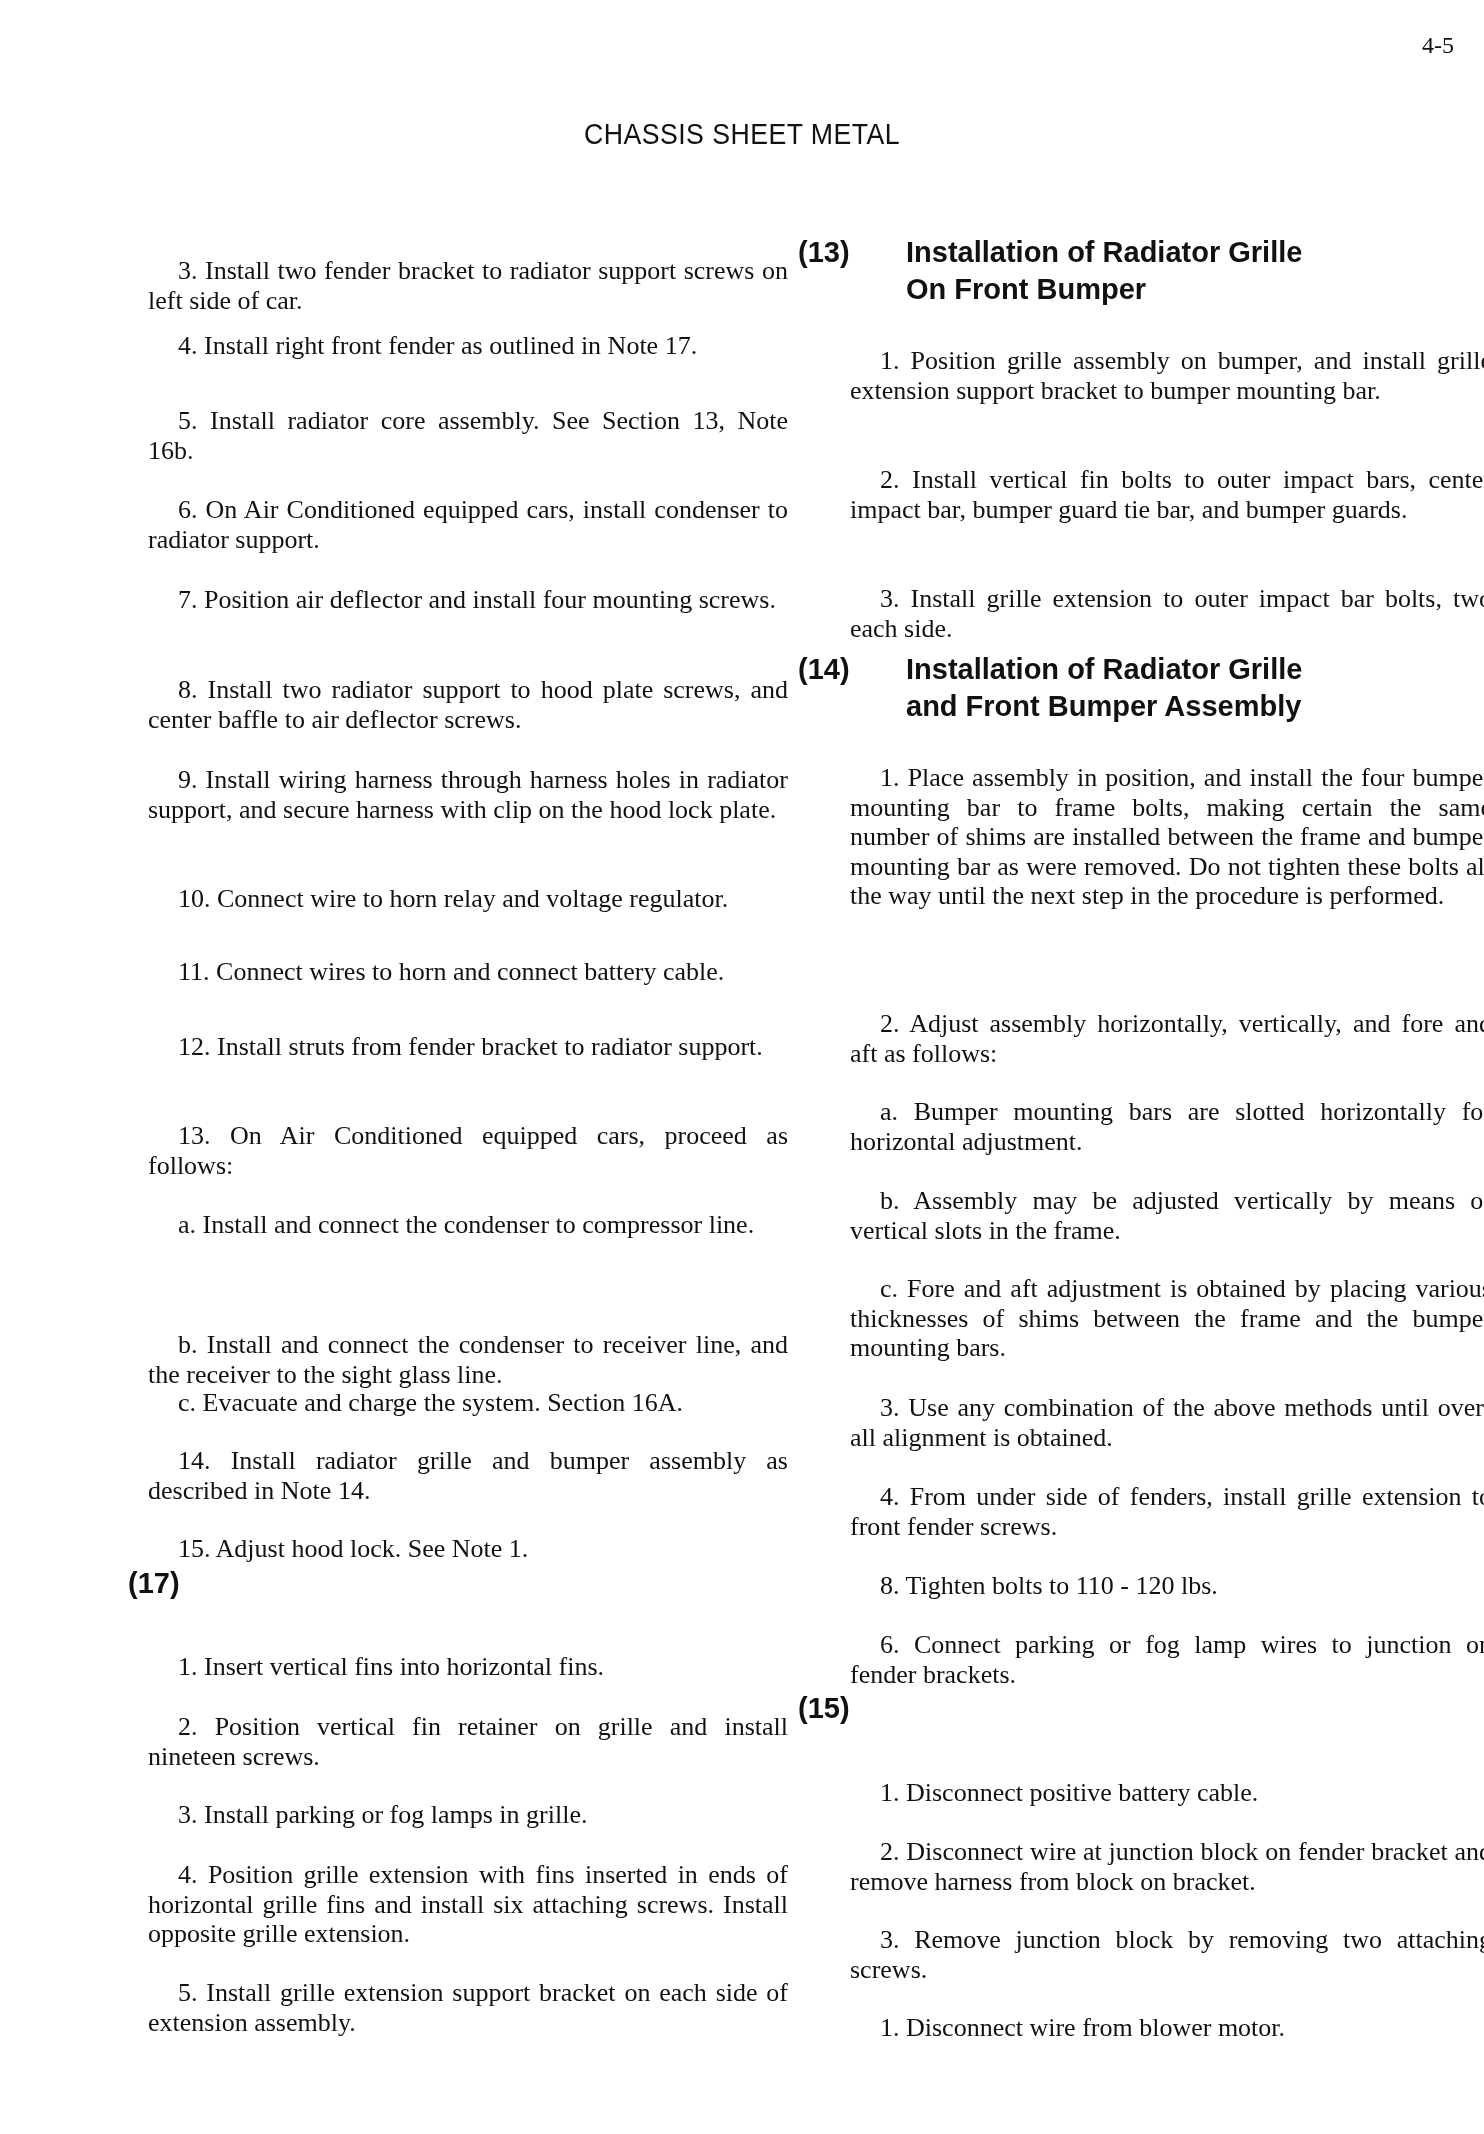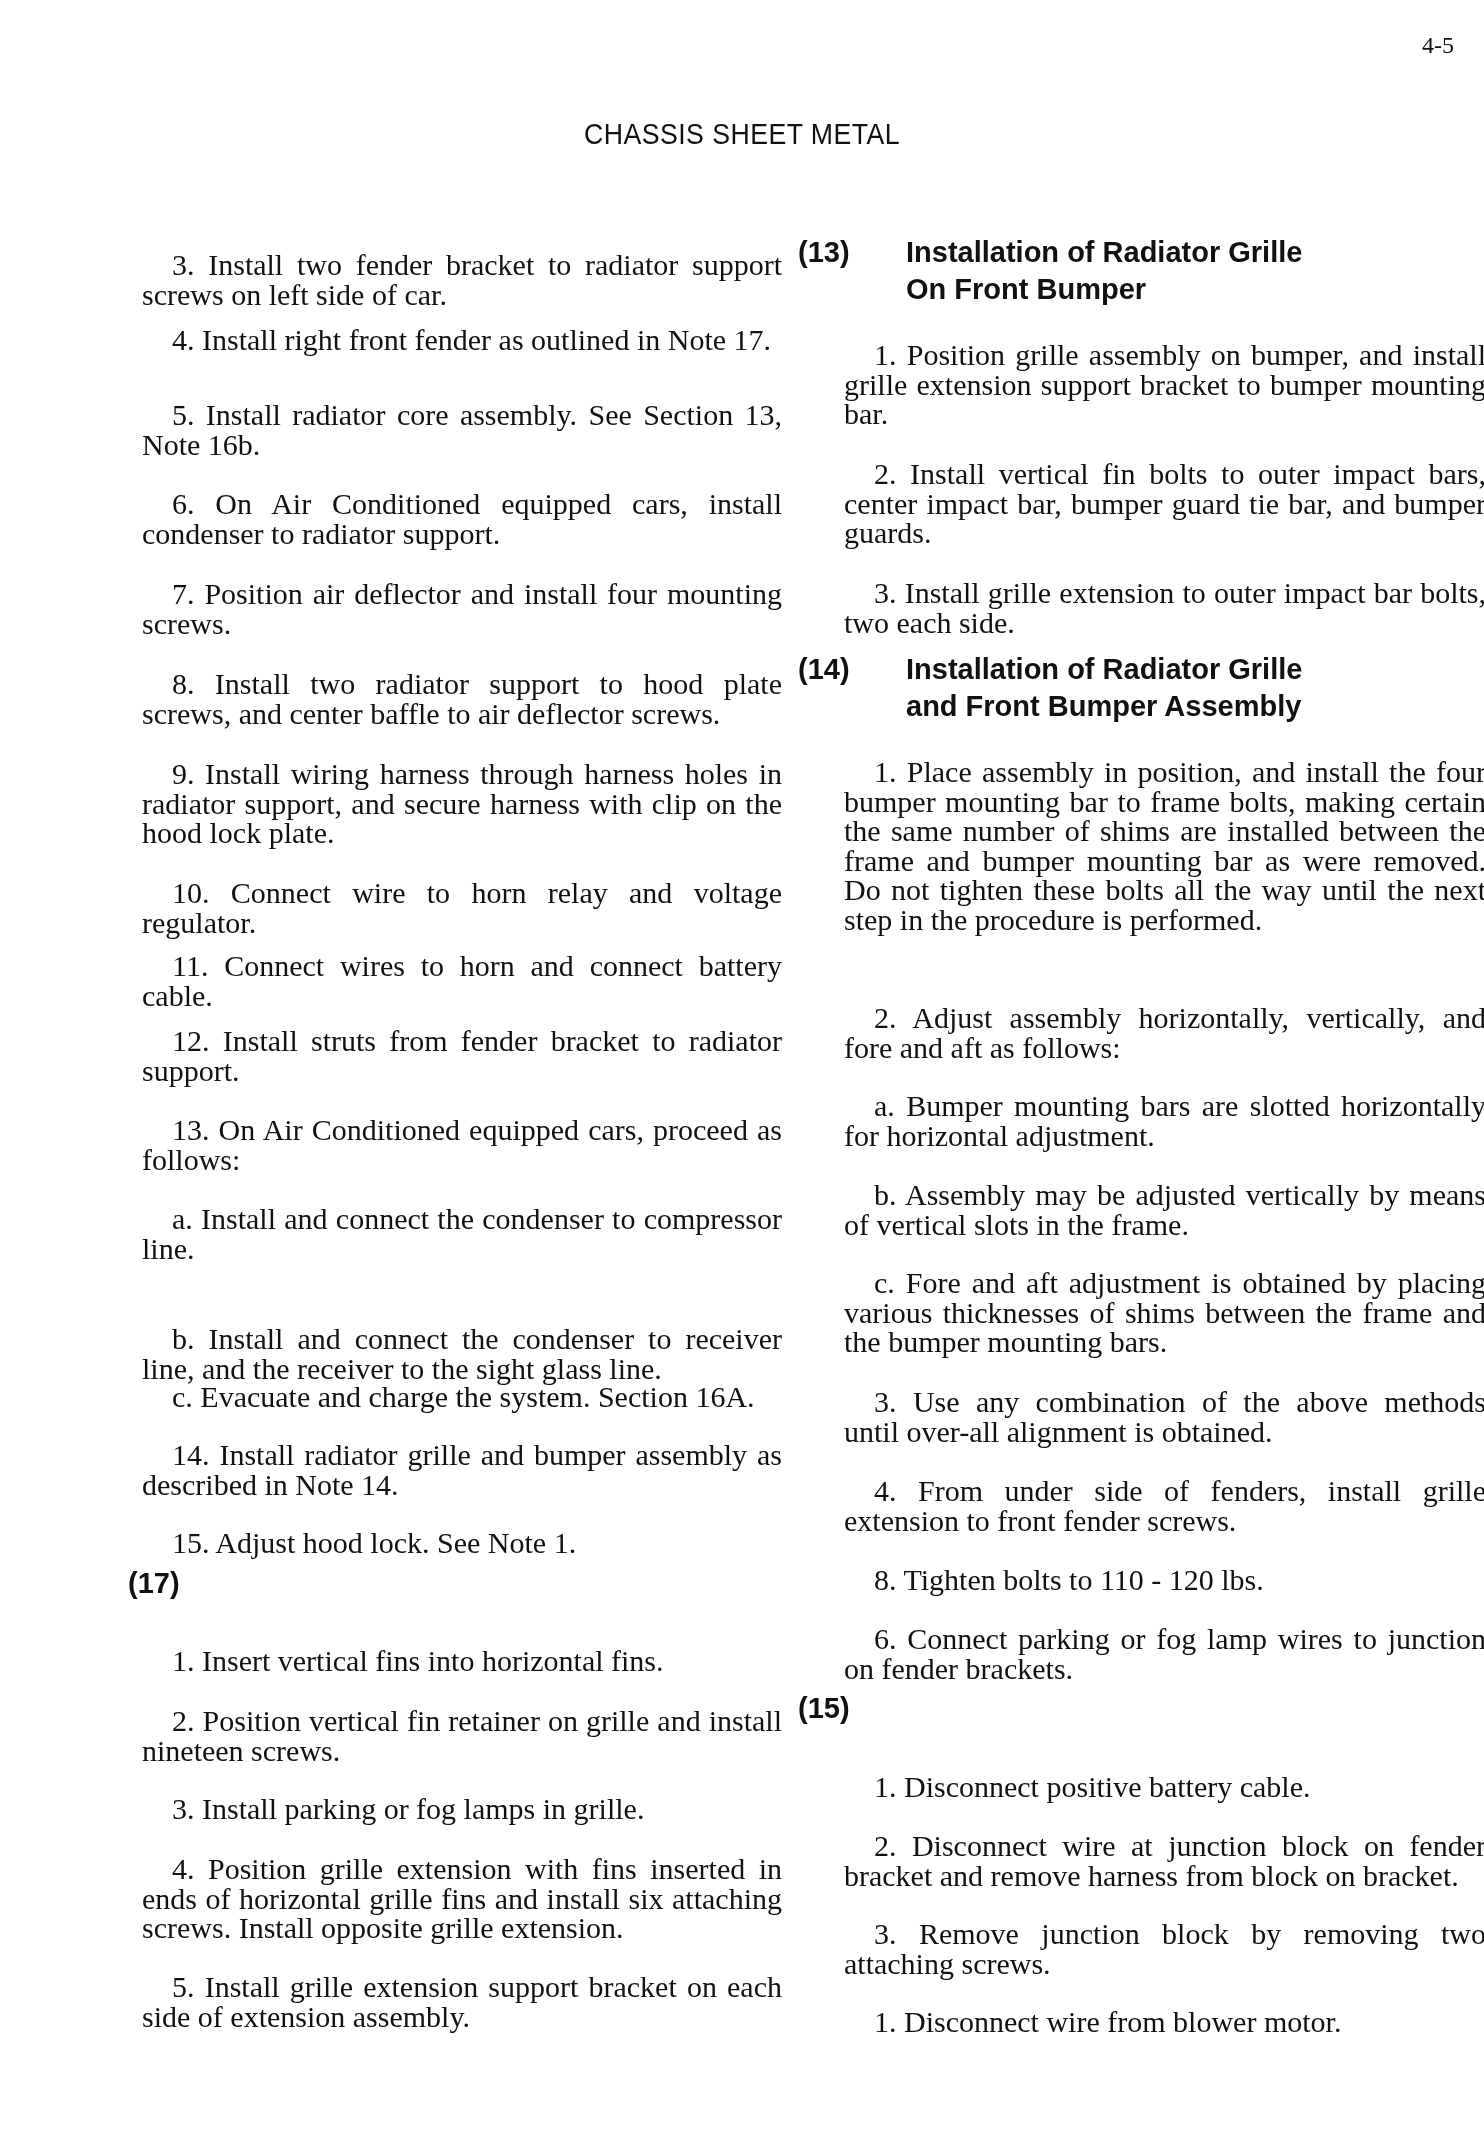--- a/index.html
+++ b/index.html
@@ -1,21 +1,21 @@
 <!DOCTYPE html>
 <html><head>
 <meta charset="utf-8">
 <style>
   html, body { margin: 0; padding: 0; background: #ffffff; }
   body { width: 1484px; height: 2134px; position: relative; overflow: hidden; color: #111111; }
   .page-number { position: absolute; top: 32px; right: 30px; font-family: "Liberation Serif", serif; font-size: 24px; }
   .page-title { position: absolute; top: 118px; left: 0; width: 1484px; text-align: center;
     font-family: "Liberation Sans", sans-serif; font-size: 29px; font-weight: normal; letter-spacing: 0.5px; transform: scaleX(0.92); }
-  .para { position: absolute; font-family: "Liberation Serif", serif; font-size: 30px; line-height: 29.5px;
-    text-align: justify; text-indent: 30px; margin: 12px; }
+  .para { position: absolute; font-family: "Liberation Serif", serif; font-size: 26px; line-height: 29.5px;
+    text-align: justify; text-indent: 30px; margin: 18px; }
   .col-left { left: 130px; width: 640px; }
   .col-right { left: 832px; width: 642px; }
   .heading { position: absolute; font-family: "Liberation Sans", sans-serif; font-weight: bold; font-size: 29px; line-height: 37px; display: flex; }
   .heading .num { width: 108px; flex: none; }
   .heading .txt { flex: 1; }
 </style>
 </head>
 <body>
 
 <div class="page-number">4-5</div>

